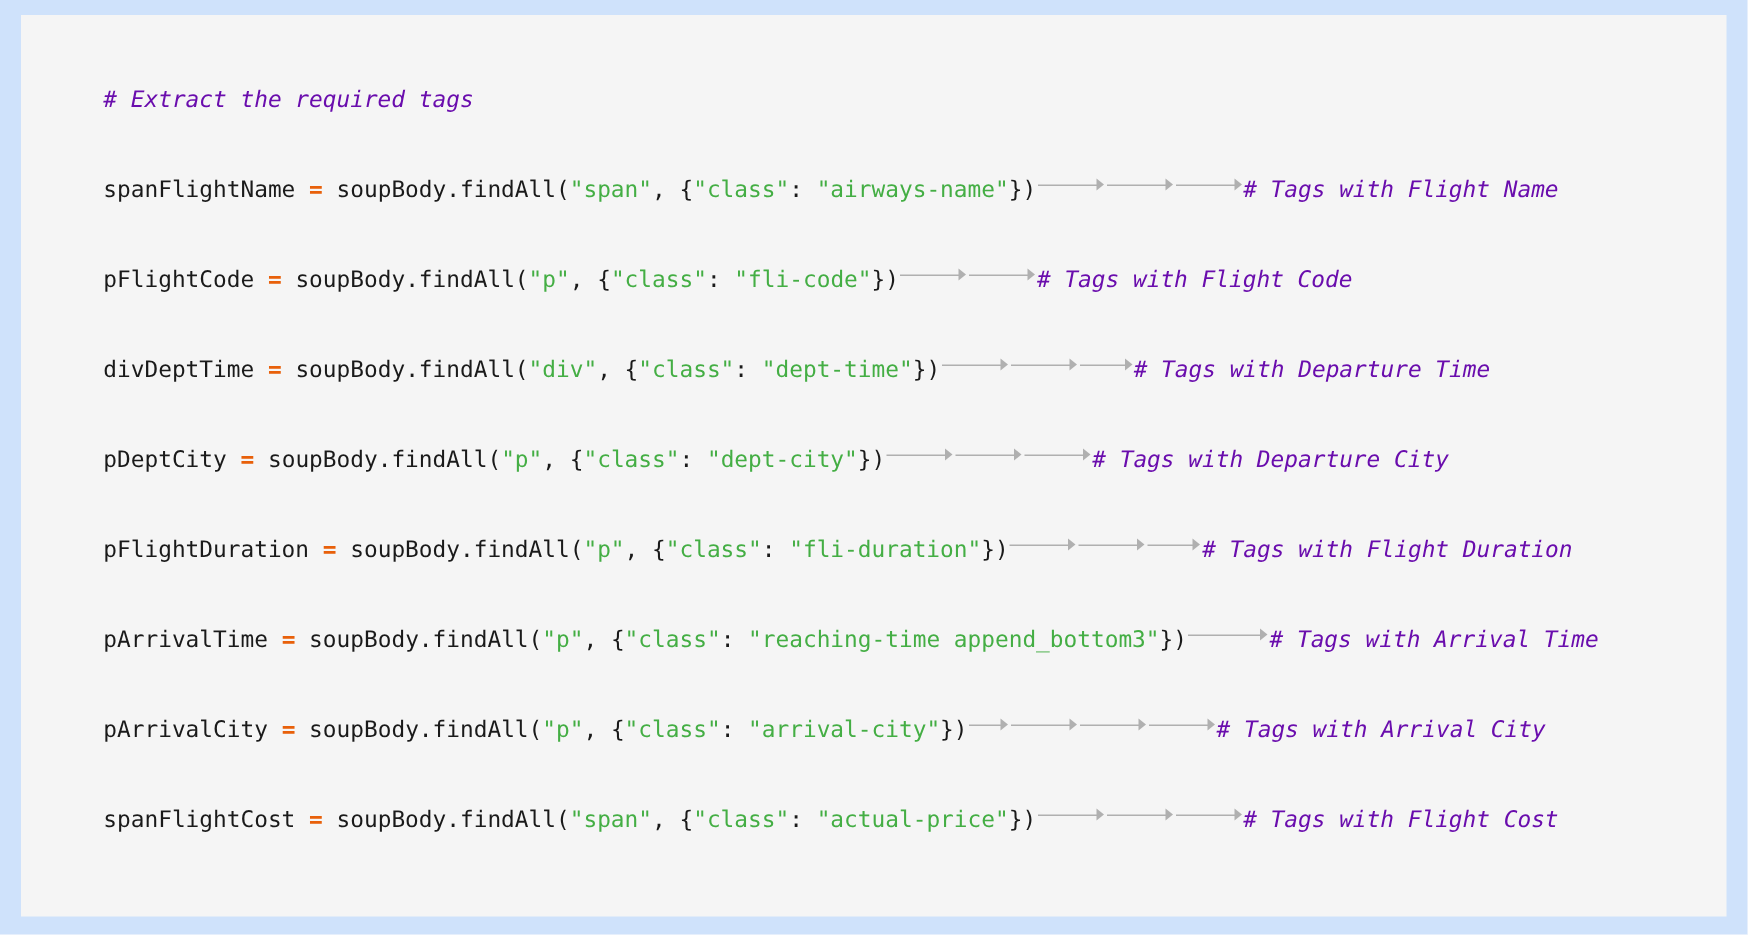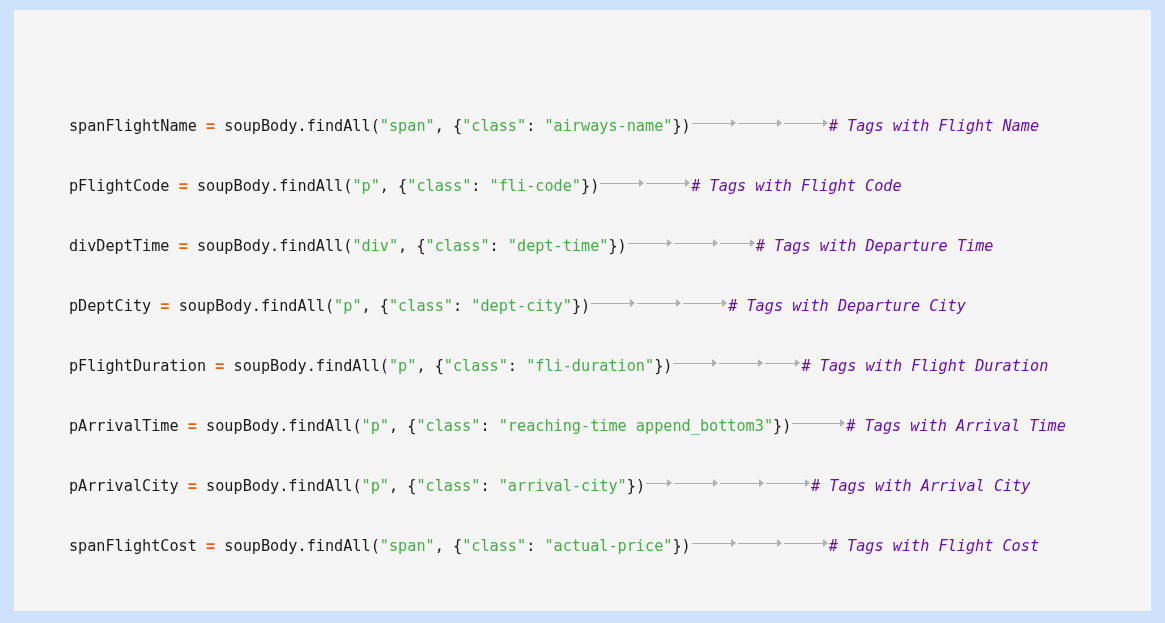--- a/index.html
+++ b/index.html
@@ -93,21 +93,21 @@
   .tab.t6 { width: 55px; }
   .tab.t9 { width: 28px; }
 </style>
 </head>
 <body>
 
 <div id="code-frame">
   <div id="code-surface">
     <div id="code-block">
 
-<div class="ln"><span class="pln">      </span></div>
+<div class="ln"><span class="pln">      </span><span class="cmt"># Extract the required tags</span></div>
 
 <div class="ln"><span class="pln">      </span><span class="pln">spanFlightName</span><span class="pln"> </span><span class="op">=</span><span class="pln"> </span><span class="pln">soupBody.findAll(</span><span class="str">"span"</span><span class="pln">, {</span><span class="str">"class"</span><span class="pln">: </span><span class="str">"airways-name"</span><span class="pln">})</span><span class="tab t5"></span><span class="tab t5"></span><span class="tab t5"></span><span class="cmt"># Tags with Flight Name</span></div>
 
 <div class="ln"><span class="pln">      </span><span class="pln">pFlightCode</span><span class="pln"> </span><span class="op">=</span><span class="pln"> </span><span class="pln">soupBody.findAll(</span><span class="str">"p"</span><span class="pln">, {</span><span class="str">"class"</span><span class="pln">: </span><span class="str">"fli-code"</span><span class="pln">})</span><span class="tab t5"></span><span class="tab t5"></span><span class="cmt"># Tags with Flight Code</span></div>
 
 <div class="ln"><span class="pln">      </span><span class="pln">divDeptTime</span><span class="pln"> </span><span class="op">=</span><span class="pln"> </span><span class="pln">soupBody.findAll(</span><span class="str">"div"</span><span class="pln">, {</span><span class="str">"class"</span><span class="pln">: </span><span class="str">"dept-time"</span><span class="pln">})</span><span class="tab t5"></span><span class="tab t5"></span><span class="tab t4"></span><span class="cmt"># Tags with Departure Time</span></div>
 
 <div class="ln"><span class="pln">      </span><span class="pln">pDeptCity</span><span class="pln"> </span><span class="op">=</span><span class="pln"> </span><span class="pln">soupBody.findAll(</span><span class="str">"p"</span><span class="pln">, {</span><span class="str">"class"</span><span class="pln">: </span><span class="str">"dept-city"</span><span class="pln">})</span><span class="tab t5"></span><span class="tab t5"></span><span class="tab t5"></span><span class="cmt"># Tags with Departure City</span></div>
 
 <div class="ln"><span class="pln">      </span><span class="pln">pFlightDuration</span><span class="pln"> </span><span class="op">=</span><span class="pln"> </span><span class="pln">soupBody.findAll(</span><span class="str">"p"</span><span class="pln">, {</span><span class="str">"class"</span><span class="pln">: </span><span class="str">"fli-duration"</span><span class="pln">})</span><span class="tab t5"></span><span class="tab t5"></span><span class="tab t4"></span><span class="cmt"># Tags with Flight Duration</span></div>

